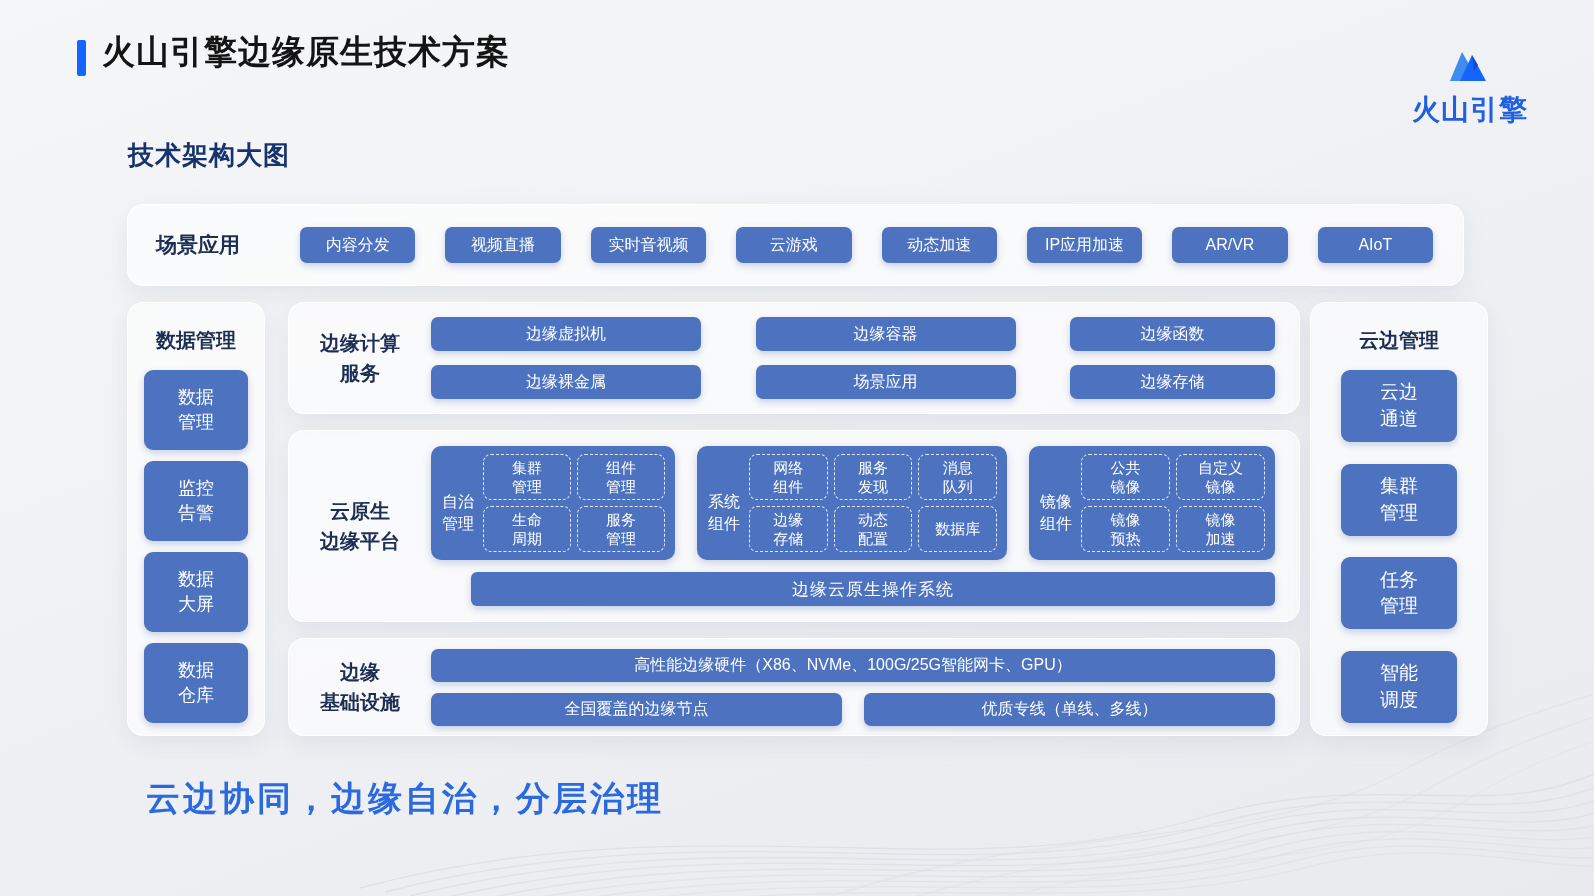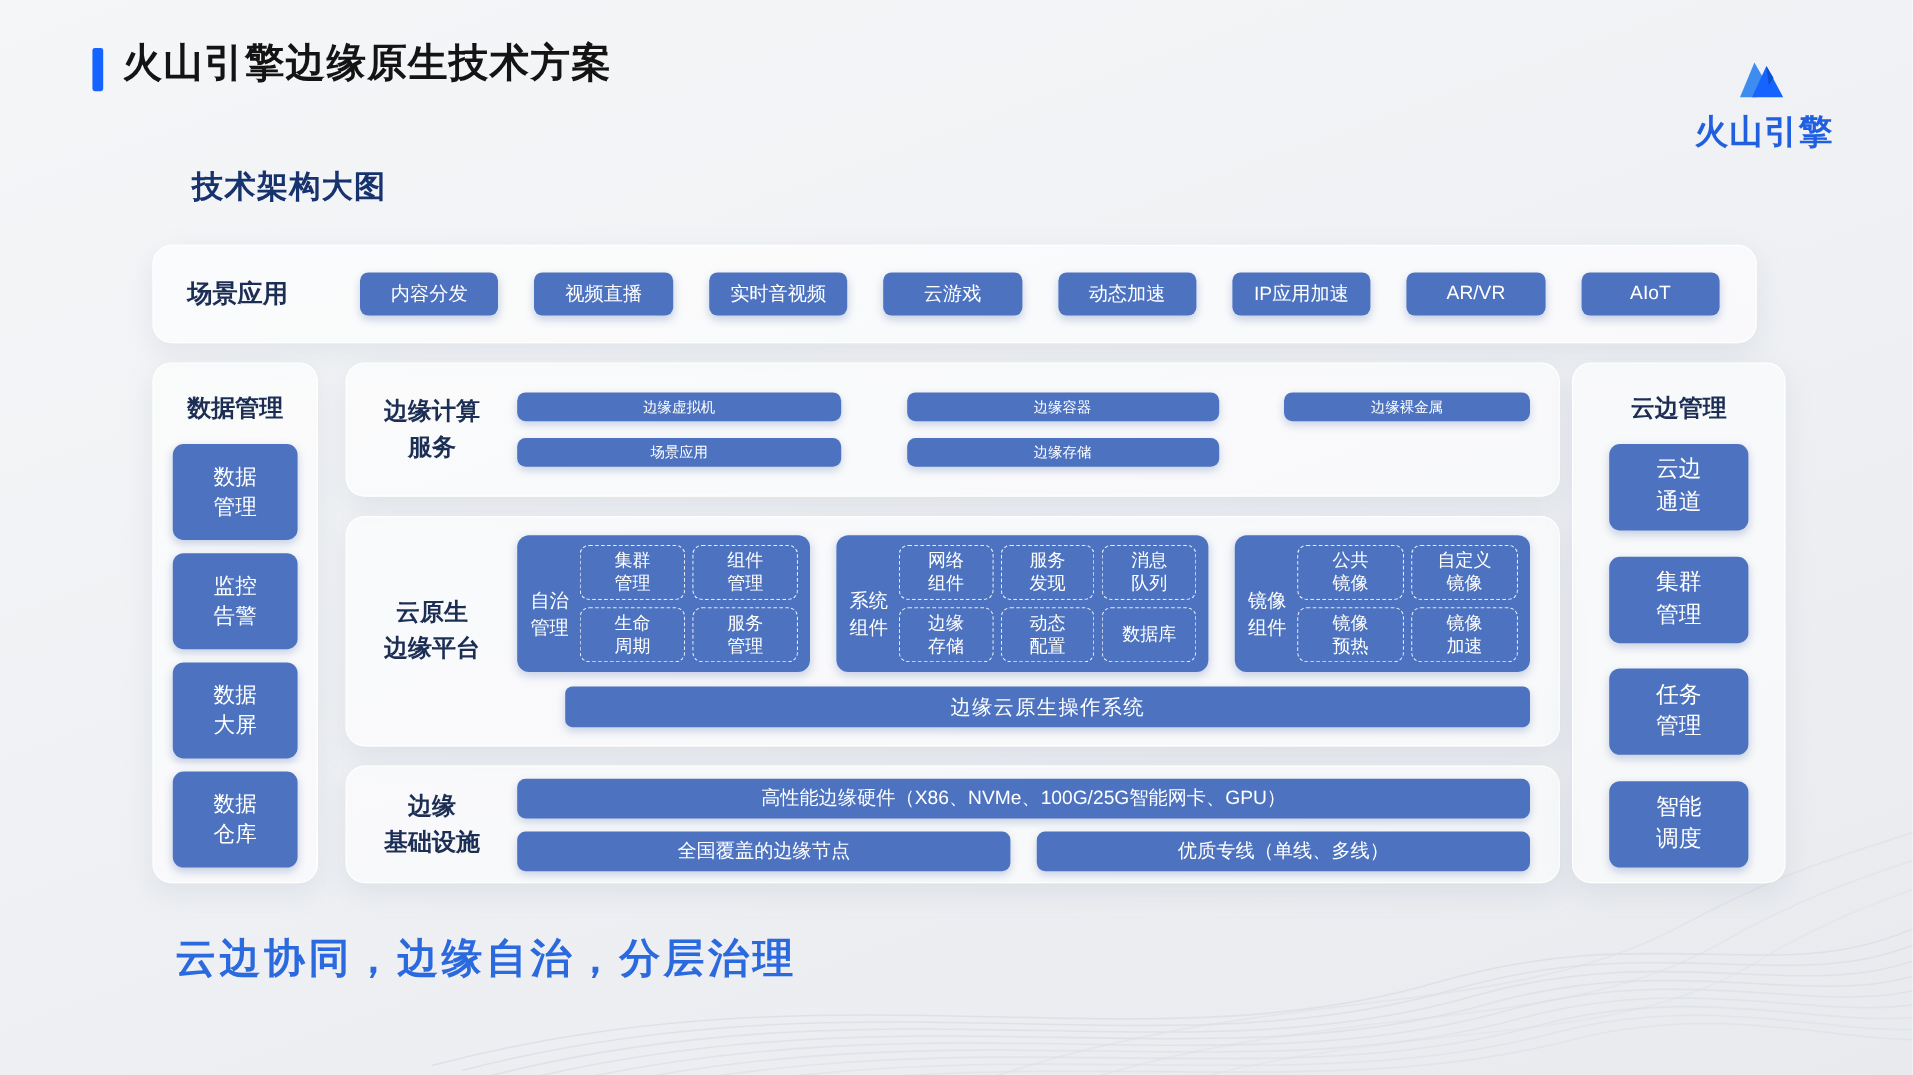--- a/index.html
+++ b/index.html
@@ -11,21 +11,21 @@
   .waves { position:absolute; left:0; bottom:0; z-index:1; }
 
   .title-accent { position:absolute; left:77px; top:40px; width:9px; height:36px;
     background:#1664ff; border-radius:2px; z-index:2; }
   .page-title { position:absolute; left:102px; top:30px; margin:0; font-size:33px;
     font-weight:700; color:#141414; letter-spacing:1px; z-index:2; }
   .logo { position:absolute; right:66px; top:44px; display:flex; align-items:center;
     gap:9px; z-index:2;flex-direction:column; }
   .logo-text { font-size:28px; font-weight:700; color:#1f5fe0; letter-spacing:1px; }
 
-  .section-title { position:absolute; left:160px; top:138px; margin:0; font-size:26px;
+  .section-title { position:absolute; left:128px; top:138px; margin:0; font-size:26px;
     font-weight:700; color:#17336e; letter-spacing:1px; z-index:2; }
 
   .panel { position:absolute; z-index:2; box-sizing:border-box;
     background:rgba(255,255,255,0.62);
     border:1.5px solid rgba(255,255,255,0.95); border-radius:16px;
     box-shadow:0 8px 22px rgba(150,160,185,0.18); }
 
   .navy { color:#1d2e55; font-weight:700; }
   .pre { white-space:pre-line; }
 
@@ -54,21 +54,21 @@
   .ce-panel .chip { height:72px; font-size:19px; line-height:1.4; border-radius:9px; }
 
   
   .mid { display:flex; align-items:center; padding-right:24px; }
   .mid-label { flex:0 0 142px; text-align:center; font-size:20px; line-height:1.5; }
 
   
   .ec-panel { left:288px; top:302px; width:1012px; height:112px; }
   .ec-grid { flex:1; display:grid; grid-template-columns:270px 260px 205px;
     justify-content:space-between; row-gap:14px; }
-  .ec-grid .chip { height:24px; font-size:12px; }
+  .ec-grid .chip { height:34px; font-size:16px; }
 
   
   .cn-panel { left:288px; top:430px; width:1012px; height:192px; }
   .cn-content { flex:1; display:flex; flex-direction:column; gap:12px; }
   .cn-groups { display:flex; justify-content:space-between; }
   .group { background:#4d73c0; border-radius:10px; display:flex; align-items:center;
     gap:8px; padding:8px 10px; box-sizing:border-box;
     box-shadow:0 3px 8px rgba(70,100,170,0.28); }
   .group-label { color:#fff; font-size:16px; line-height:1.35; text-align:center;
     white-space:pre-line; flex:0 0 34px;margin-top:20px; }
@@ -154,20 +154,21 @@
 仓库</div>
     </div>
   </section>
 
   <section class="panel mid ec-panel">
     <div class="mid-label navy pre">边缘计算
 服务</div>
     <div class="ec-grid">
       <div class="chip">边缘虚拟机</div>
       <div class="chip">边缘容器</div>
+      <div class="chip">边缘函数</div>
       <div class="chip">边缘裸金属</div>
       <div class="chip">场景应用</div>
       <div class="chip">边缘存储</div>
     </div>
   </section>
 
   <section class="panel mid cn-panel">
     <div class="mid-label navy pre">云原生
 边缘平台</div>
     <div class="cn-content">

